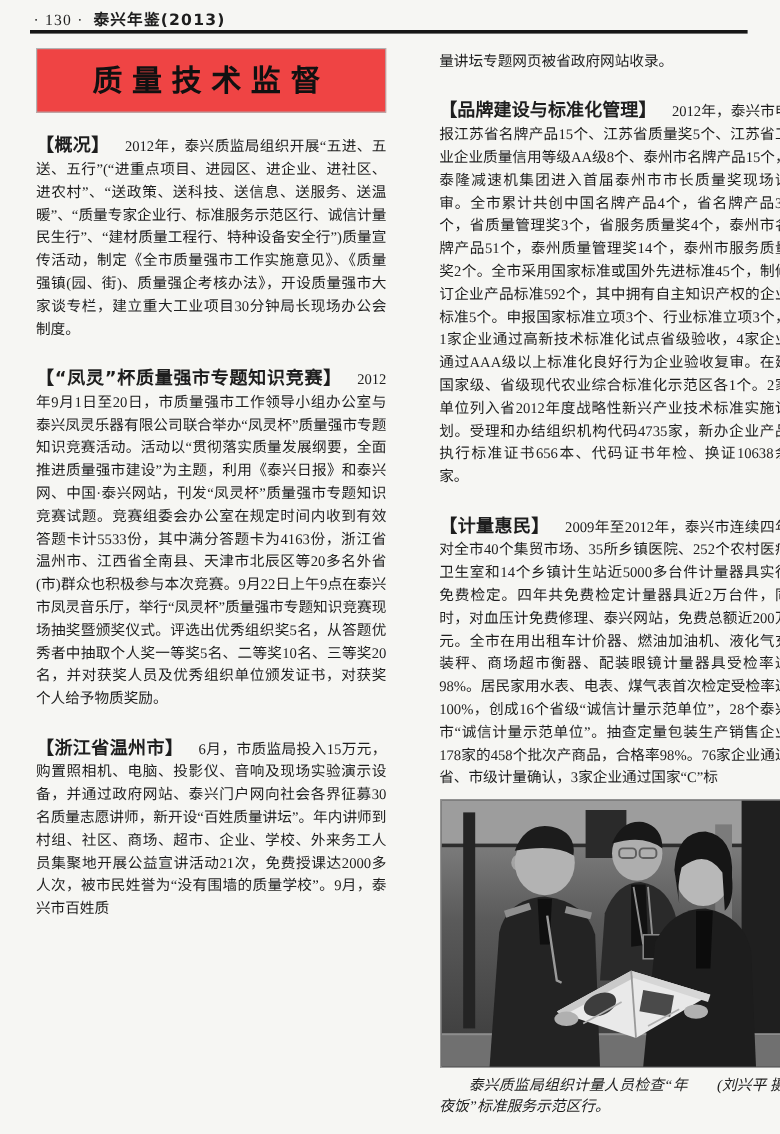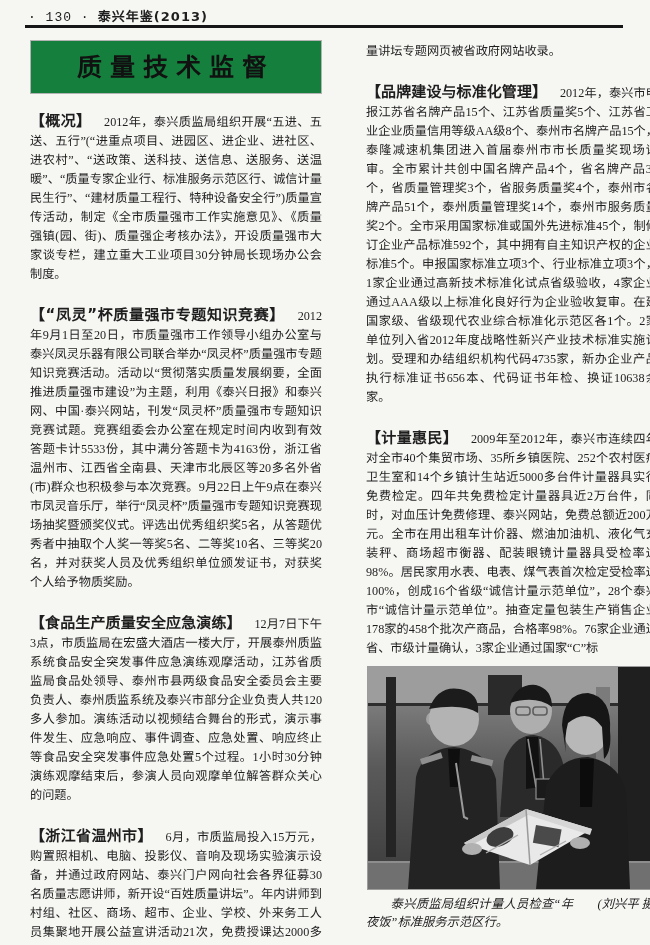--- a/index.html
+++ b/index.html
@@ -9,39 +9,39 @@
     font-family:"Liberation Serif","DejaVu Serif",serif;
     color:#1e1e1e;
     position:relative;
     overflow:hidden;
   }
   .page{position:absolute;inset:0;}
   .header{
     position:absolute;left:28px;top:6px;
     font-size:13px;letter-spacing:1px;white-space:nowrap;
   }
-  .header .pgnum{font-family:Liberation Mono, monospace;}
+  .header .pgnum{font-family:Liberation Serif, serif;}
   .header .booktitle{
     font-family:"DejaVu Sans","Liberation Sans",sans-serif;
     font-weight:600;font-size:13px;margin-left:4px;
   }
   .rule{
     position:absolute;left:25px;width:598px;top:25px;height:2.5px;
     background:#161616;
   }
   .col{
     position:absolute;top:40px;width:292px;
     font-size:12.2px;line-height:19px;text-align:justify;
     text-justify:inter-ideograph;
     overflow:hidden;height:900px;
   }
   .col.left{left:30px;}
   .col.right{left:332px;margin-left:34px;}
   .titlebox{
-    height:54px;background:#15803d;border:1px solid #b3b3b3;
+    height:54px;background:#ef4444;border:1px solid #b3b3b3;
     display:flex;align-items:center;justify-content:center;
     margin-bottom:18px;box-sizing:border-box;
   }
   .titlebox span{
     font-family:"DejaVu Sans","Liberation Sans",sans-serif;
     font-weight:bold;font-size:25px;letter-spacing:8px;color:#111;
   }
   p.sec,p.cont{margin:0;}
   p.sec{margin-top:22px;}
   p.sec:first-of-type{margin-top:14px;}
@@ -75,21 +75,20 @@
 
   <div class="col left">
     <div class="titlebox">
       <span>质量技术监督</span>
     </div>
 
     <p class="sec"><b class="h">【概况】</b><span>2012年，泰兴质监局组织开展“五进、五送、五行”(“进重点项目、进园区、进企业、进社区、进农村”、“送政策、送科技、送信息、送服务、送温暖”、“质量专家企业行、标准服务示范区行、诚信计量民生行”、“建材质量工程行、特种设备安全行”)质量宣传活动，制定《全市质量强市工作实施意见》、《质量强镇(园、街)、质量强企考核办法》，开设质量强市大家谈专栏，建立重大工业项目30分钟局长现场办公会制度。</span></p>
 
     <p class="sec"><b class="h">【“凤灵”杯质量强市专题知识竞赛】</b><span>2012年9月1日至20日，市质量强市工作领导小组办公室与泰兴凤灵乐器有限公司联合举办“凤灵杯”质量强市专题知识竞赛活动。活动以“贯彻落实质量发展纲要，全面推进质量强市建设”为主题，利用《泰兴日报》和泰兴网、中国·泰兴网站，刊发“凤灵杯”质量强市专题知识竞赛试题。竞赛组委会办公室在规定时间内收到有效答题卡计5533份，其中满分答题卡为4163份，浙江省温州市、江西省全南县、天津市北辰区等20多名外省(市)群众也积极参与本次竞赛。9月22日上午9点在泰兴市凤灵音乐厅，举行“凤灵杯”质量强市专题知识竞赛现场抽奖暨颁奖仪式。评选出优秀组织奖5名，从答题优秀者中抽取个人奖一等奖5名、二等奖10名、三等奖20名，并对获奖人员及优秀组织单位颁发证书，对获奖个人给予物质奖励。</span></p>
 
-    <p class="sec"><b class="h">【食品生产质量安全应急演练】</b><span>12月7日下午3点，市质监局在宏盛大酒店一楼大厅，开展泰州质监系统食品安全突发事件应急演练观摩活动，江苏省质监局食品处领导、泰州市县两级食品安全委员会主要负责人、泰州质监系统及泰兴市部分企业负责人共120多人参加。演练活动以视频结合舞台的形式，演示事件发生、应急响应、事件调查、应急处置、响应终止等食品安全突发事件应急处置5个过程。1小时30分钟演练观摩结束后，参演人员向观摩单位解答群众关心的问题。</span></p>
 
     <p class="sec"><b class="h">【浙江省温州市】</b><span>6月，市质监局投入15万元，购置照相机、电脑、投影仪、音响及现场实验演示设备，并通过政府网站、泰兴门户网向社会各界征募30名质量志愿讲师，新开设“百姓质量讲坛”。年内讲师到村组、社区、商场、超市、企业、学校、外来务工人员集聚地开展公益宣讲活动21次，免费授课达2000多人次，被市民姓誉为“没有围墙的质量学校”。9月，泰兴市百姓质</span></p>
   </div>
 
   <div class="col right">
     <p class="cont">量讲坛专题网页被省政府网站收录。</p>
 
     <p class="sec"><b class="h">【品牌建设与标准化管理】</b><span>2012年，泰兴市申报江苏省名牌产品15个、江苏省质量奖5个、江苏省工业企业质量信用等级AA级8个、泰州市名牌产品15个，泰隆减速机集团进入首届泰州市市长质量奖现场评审。全市累计共创中国名牌产品4个，省名牌产品35个，省质量管理奖3个，省服务质量奖4个，泰州市名牌产品51个，泰州质量管理奖14个，泰州市服务质量奖2个。全市采用国家标准或国外先进标准45个，制修订企业产品标准592个，其中拥有自主知识产权的企业标准5个。申报国家标准立项3个、行业标准立项3个，1家企业通过高新技术标准化试点省级验收，4家企业通过AAA级以上标准化良好行为企业验收复审。在建国家级、省级现代农业综合标准化示范区各1个。2家单位列入省2012年度战略性新兴产业技术标准实施计划。受理和办结组织机构代码4735家，新办企业产品执行标准证书656本、代码证书年检、换证10638余家。</span></p>
 
     <p class="sec"><b class="h">【计量惠民】</b><span>2009年至2012年，泰兴市连续四年对全市40个集贸市场、35所乡镇医院、252个农村医疗卫生室和14个乡镇计生站近5000多台件计量器具实行免费检定。四年共免费检定计量器具近2万台件，同时，对血压计免费修理、泰兴网站，免费总额近200万元。全市在用出租车计价器、燃油加油机、液化气充装秤、商场超市衡器、配装眼镜计量器具受检率达98%。居民家用水表、电表、煤气表首次检定受检率达100%，创成16个省级“诚信计量示范单位”，28个泰兴市“诚信计量示范单位”。抽查定量包装生产销售企业178家的458个批次产商品，合格率98%。76家企业通过省、市级计量确认，3家企业通过国家“C”标</span></p>

